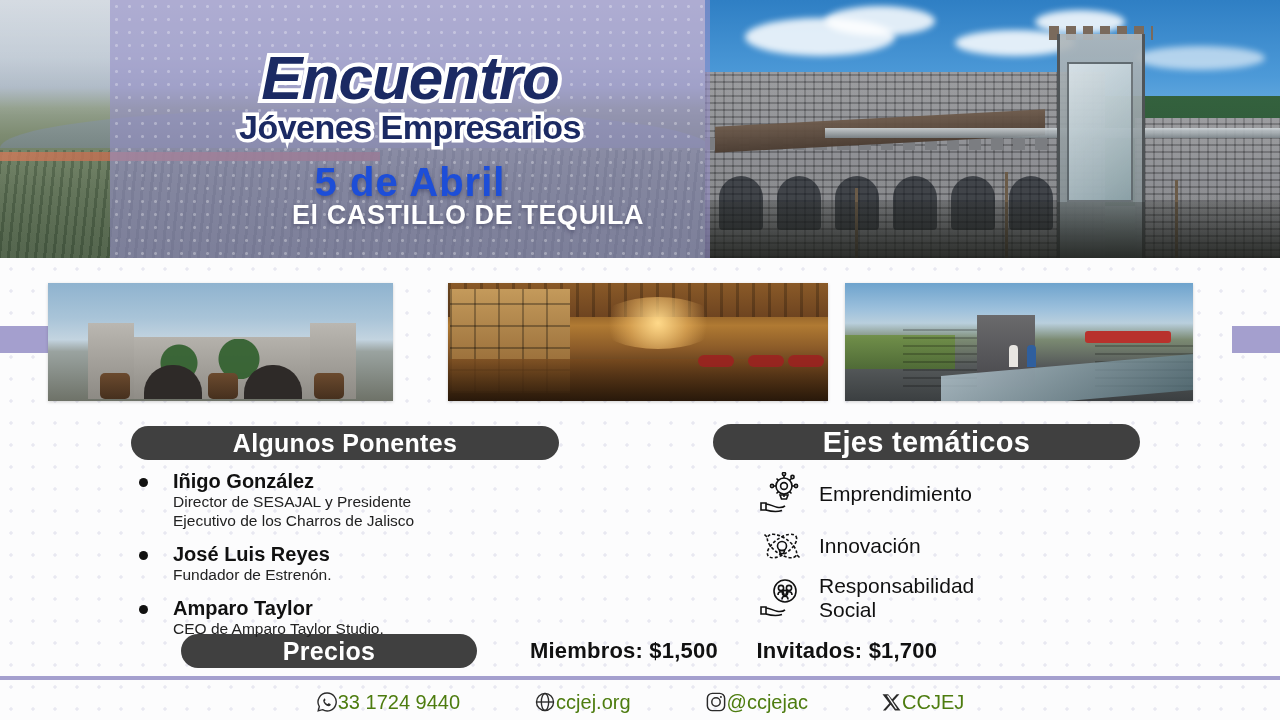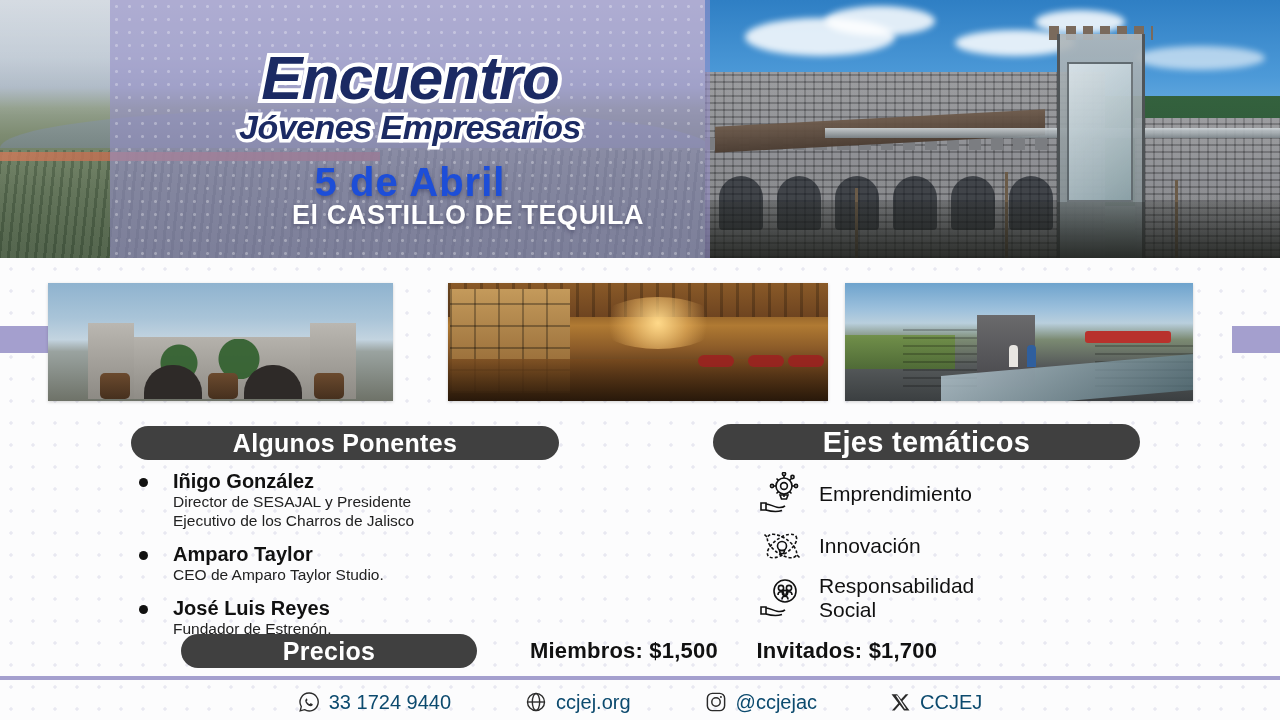--- a/index.html
+++ b/index.html
@@ -88,21 +88,21 @@
   .hero-text{ position:absolute; left:110px; top:0; width:600px; height:258px; }
 
   .title-wrap{ position:absolute; left:0; top:48px; width:600px; text-align:center; }
   .title-main{
     font-size:62px; font-weight:bold; font-style:italic; color:#1b2a63;
     letter-spacing:-1px; line-height:.96;
     -webkit-text-stroke:8px #ffffff; paint-order:stroke fill;
     display:inline-block;
   }
   .title-sub{
-    font-size:34px; font-weight:bold; font-style:italic; color:#1b2a63;
+    font-size:34px; font-weight:bold; color:#1b2a63;
     letter-spacing:-.5px; line-height:1; margin-top:2px;
     -webkit-text-stroke:7px #ffffff; paint-order:stroke fill;
     display:inline-block;
   }
   .date-line{
     position:absolute; left:0; top:160px; width:600px; text-align:center;
     font-size:40px; font-weight:bold; color:#1d4ed8; letter-spacing:1px;
     text-shadow:0 2px 4px rgba(40,40,70,.45);
   }
   .venue-line{
@@ -209,21 +209,21 @@
     font-weight:bold; color:#111; letter-spacing:.2px; white-space:nowrap;
   }
   .prices .gap{ display:inline-block; width:26px; }
 
   
   .footer-rule{ position:absolute; left:0; top:676px; width:1280px; height:4px; background:#a49fce; }
   .footer{
     position:absolute; left:0; top:684px; width:1280px; height:36px;
     display:flex; align-items:center; justify-content:center; gap:74px;
   }
-  .fitem{ display:flex; align-items:center; gap:9px; font-size:20px; color:#0c4a6e; }
+  .fitem{ display:flex; align-items:center; font-size:20px; color:#4d7c0f; }
   .fitem svg{ display:block; }
 </style>
 </head>
 <body>
 
 <div class="hero">
 
   <div class="hero-left-photo">
     <div class="hl-hill"></div>
     <div class="hl-rows"></div>
@@ -321,27 +321,27 @@
 
 <div class="speakers">
   <div class="speaker">
     <span class="bullet"></span>
     <div class="sp-name">Iñigo González</div>
     <div class="sp-role" style="white-space:pre-line;">Director de SESAJAL y Presidente
 Ejecutivo de los Charros de Jalisco</div>
   </div>
   <div class="speaker">
     <span class="bullet"></span>
+    <div class="sp-name">José Luis Reyes</div>
+    <div class="sp-role" style="white-space:pre-line;">Fundador de Estrenón.</div>
+  </div>
+  <div class="speaker">
+    <span class="bullet"></span>
     <div class="sp-name">Amparo Taylor</div>
     <div class="sp-role" style="white-space:pre-line;">CEO de Amparo Taylor Studio.</div>
-  </div>
-  <div class="speaker">
-    <span class="bullet"></span>
-    <div class="sp-name">José Luis Reyes</div>
-    <div class="sp-role" style="white-space:pre-line;">Fundador de Estrenón.</div>
   </div>
 </div>
 
 <div class="themes">
 
   <div class="theme-row">
     <div class="theme-ico">
       <svg width="50" height="44" viewBox="0 0 50 44" fill="none" stroke="#111" stroke-width="1.6">
         <circle cx="27" cy="14" r="8"></circle>
         <circle cx="27" cy="14" r="3.4"></circle>

